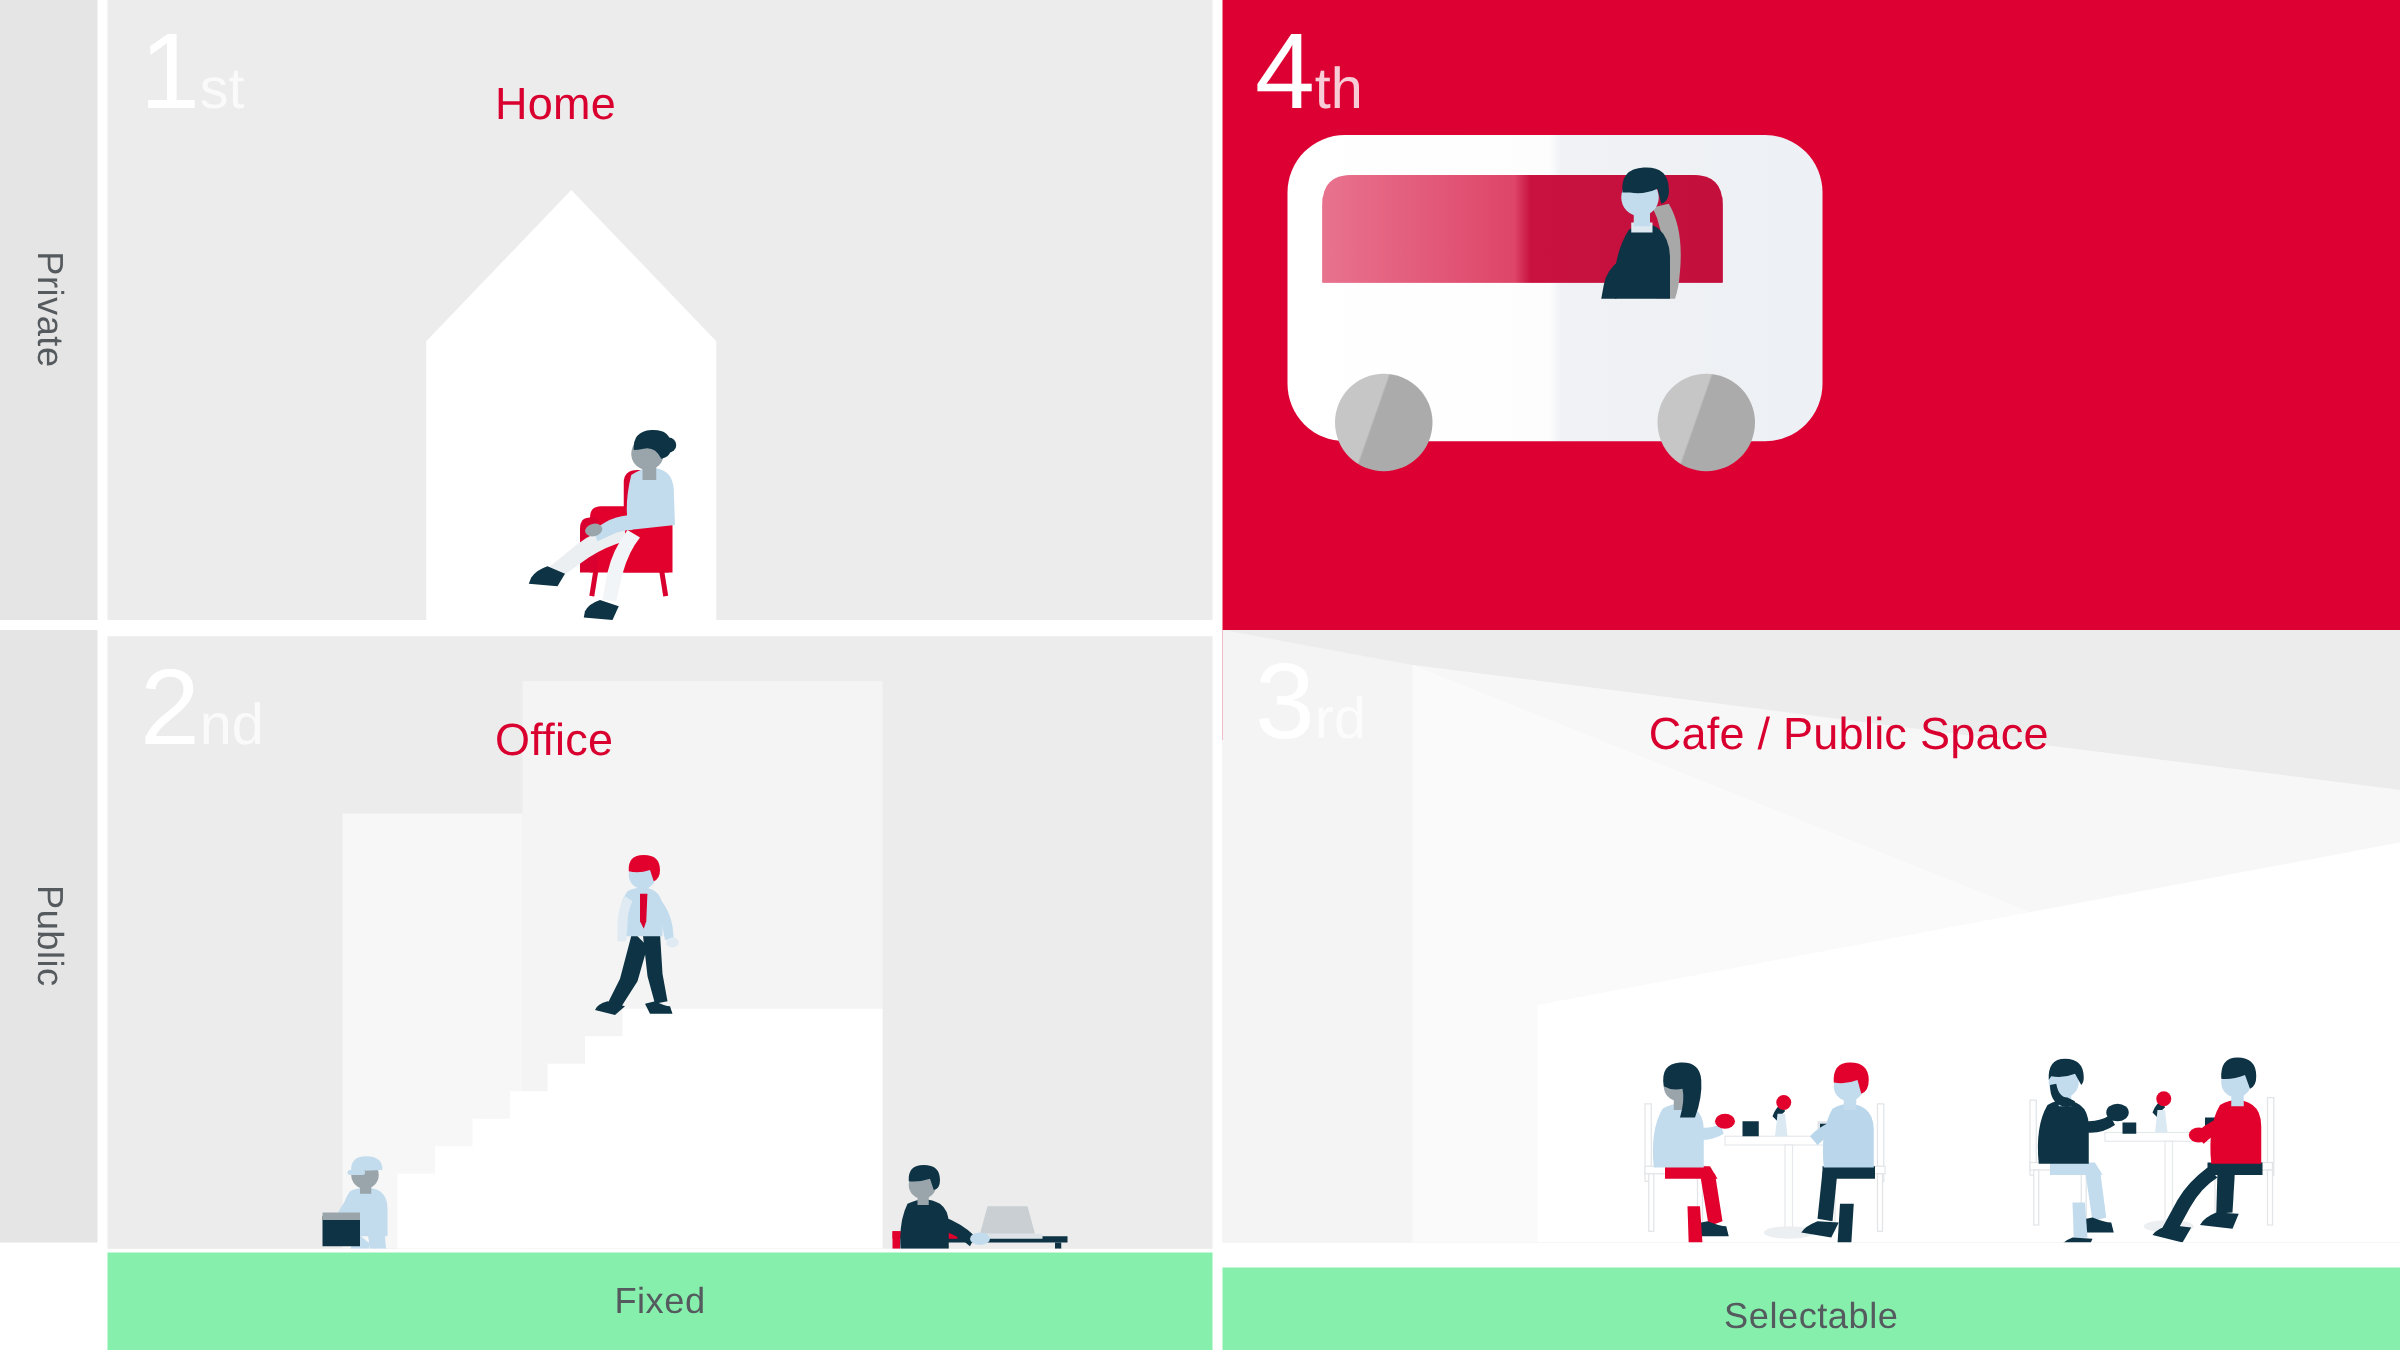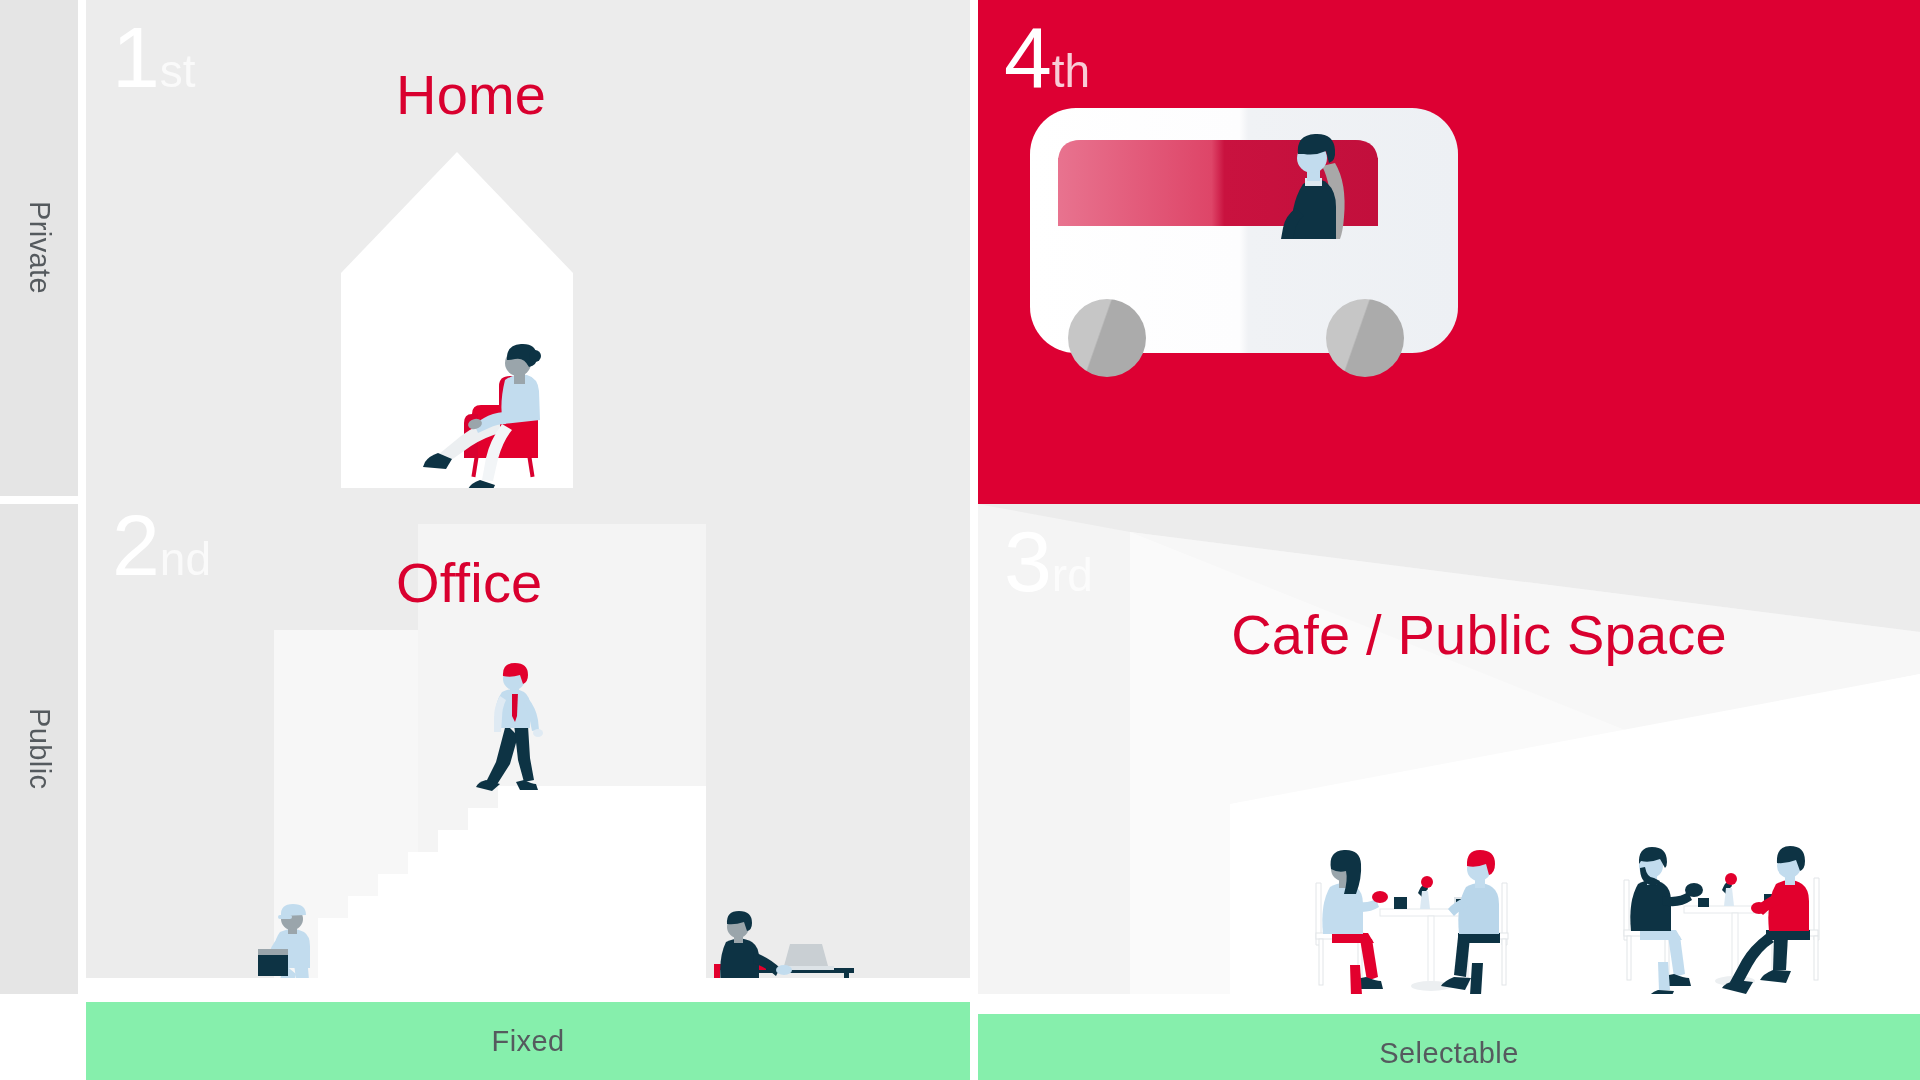--- a/index.html
+++ b/index.html
@@ -70,21 +70,21 @@
   }
 
   
   .panel {
     position: absolute;
     overflow: hidden;
     background: #ececec;
   }
   .panel.q1 { left: 86px;  top: 0;     width: 884px; height: 496px; }
   .panel.q4 { left: 978px; top: 0;     width: 942px; height: 592px; background: #dd0033; }
-  .panel.q2 { left: 86px;  top: 488px; width: 884px; height: 490px; }
+  .panel.q2 { left: 86px;  top: 509px; width: 884px; height: 490px; }
   .panel.q3 { left: 978px; top: 504px; width: 942px; height: 490px; }
 
   
   .rank {
     position: absolute;
     left: 26px;
     top: 14px;
     line-height: 1;
     white-space: nowrap;
   }
@@ -99,32 +99,32 @@
     color: rgba(255,255,255,0.72);
     font-weight: 300;
     margin-left: 1px;
   }
   .panel.q4 .rank .num { color: #ffffff; }
   .panel.q4 .rank .ord { color: rgba(255,255,255,0.80); }
 
   .ptitle {
     position: absolute;
     top: 62px;
-    font-size: 56px;
+    font-size: 36px;
     color: #d9002f;
     font-weight: 400;
     white-space: nowrap;
     letter-spacing: 0.2px;
   }
   .panel.q1 .ptitle { left: 310px; }
   .panel.q2 .ptitle { left: 310px; }
   .panel.q3 .ptitle { left: 16px; right: auto; }
   .panel.q4 .ptitle { left: 170px; color: #ffffff; }
 
-  .panel.q3 .ptitle { left: 0; width: 100%; text-align: center; padding-left: 60px; box-sizing: border-box; margin-top: 36px; }
+  .panel.q3 .ptitle { left: 0; width: 100%; text-align: center; padding-left: 60px; box-sizing: border-box; }
   .panel.q4 .ptitle { left: 0; width: 100%; text-align: center; padding-left: 40px; box-sizing: border-box; }
 
   
   .art {
     position: absolute;
     left: 0; top: 0; right: 0; bottom: 0;
   }
   .art svg { display: block; width: 100%; height: 100%; }
 </style>
 </head>

